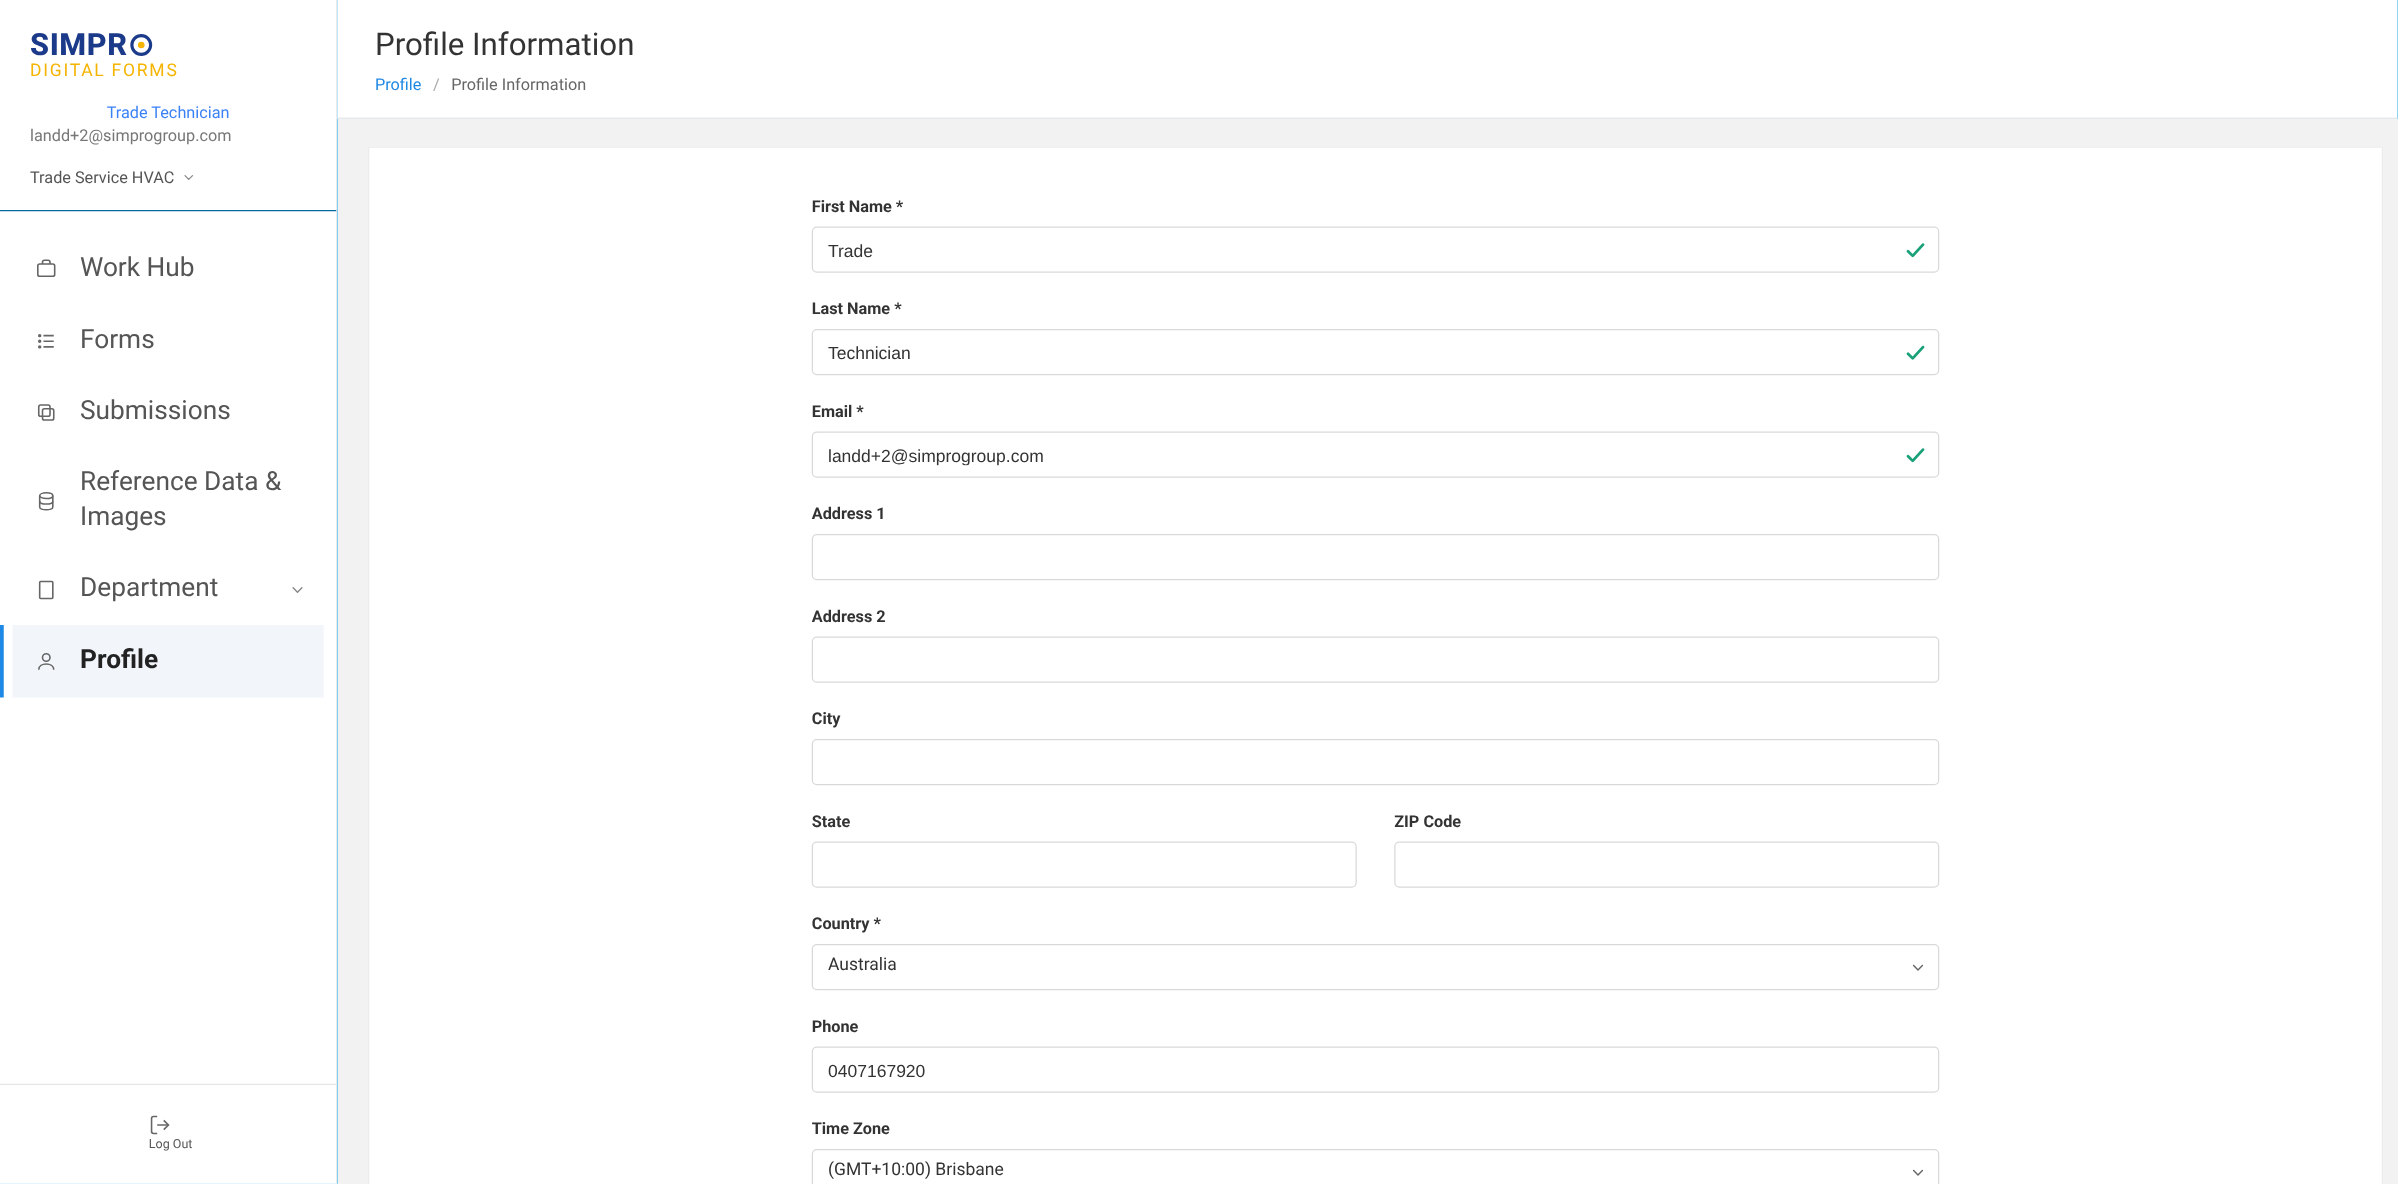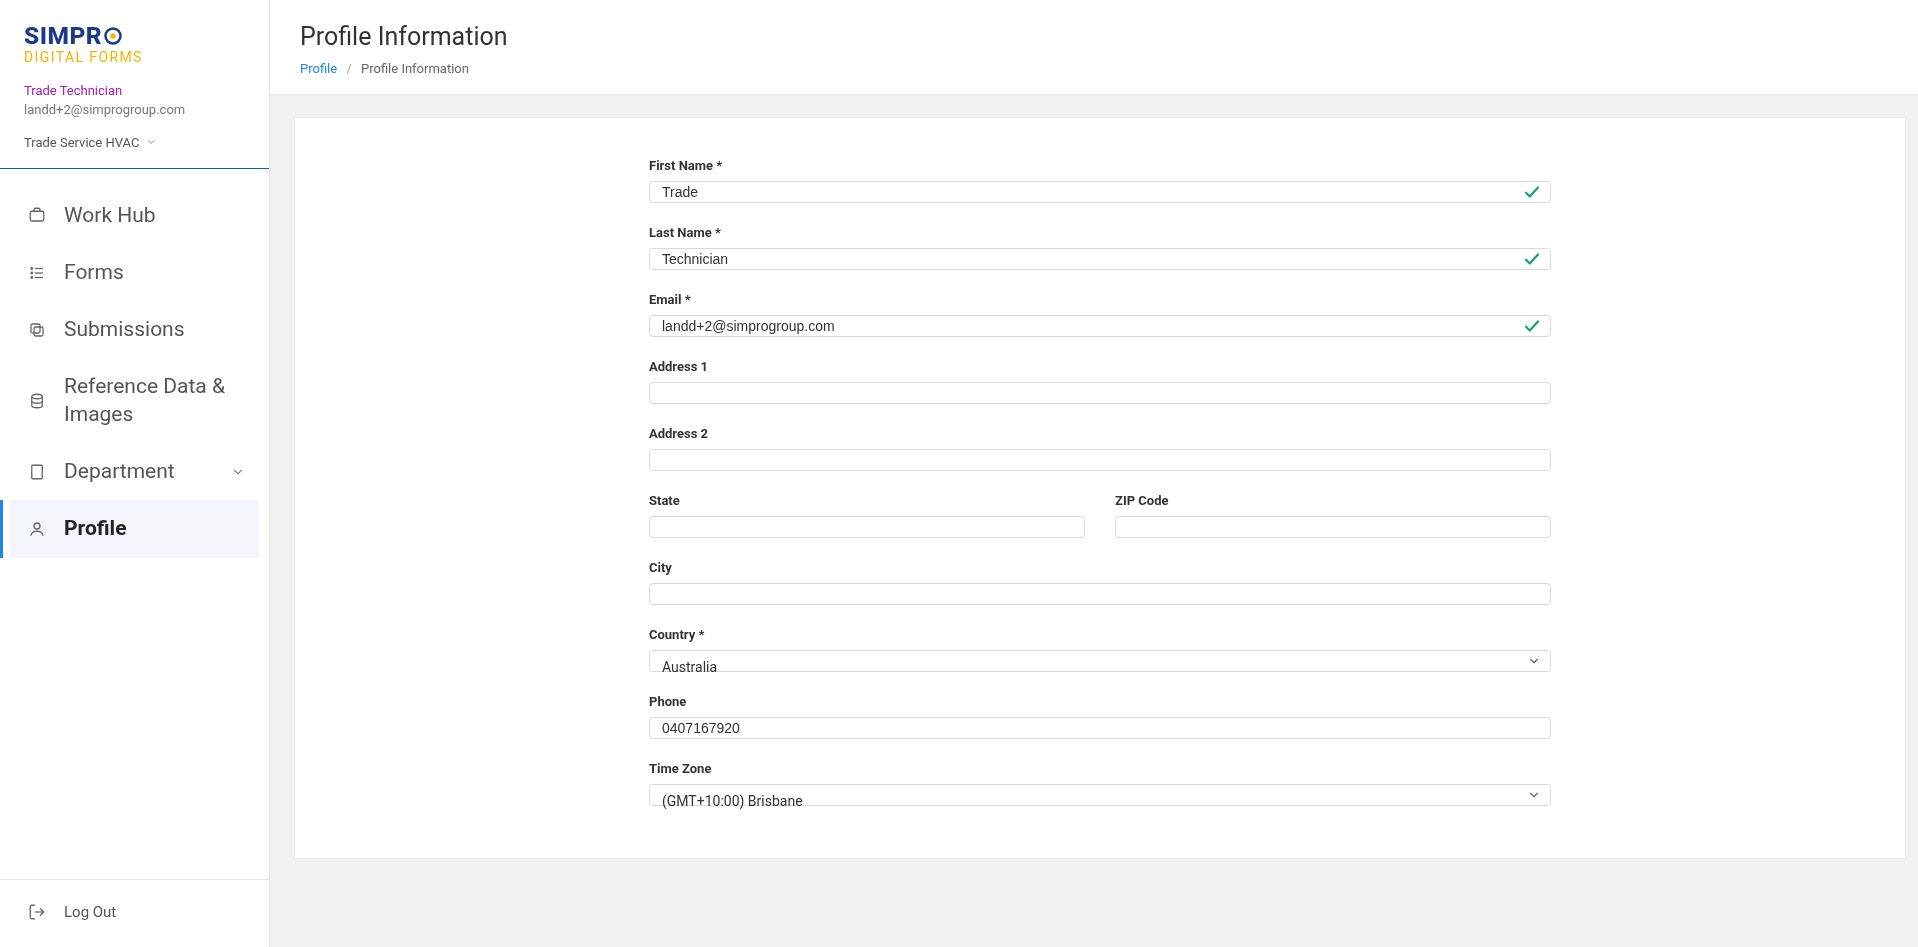--- a/index.html
+++ b/index.html
@@ -39,21 +39,21 @@
     width:20px; height:20px;
     margin: 0 1px;
   }
   .logo-line2 {
     font-size: 14px;
     font-weight: 400;
     color: #f5b400;
     letter-spacing: 1.4px;
     line-height: 1.15;
   }
-  .user-name-small { font-size: 13px; color: #a21caf; margin-top: 6px; }
+  .user-name-small { font-size: 13px; color: #3b82f6; margin-top: 6px; text-align: center; }
   .user-sub-small { font-size: 13px; color: #777; margin-top: 4px; }
   .org-switch {
     display: flex;
     align-items: center;
     gap: 6px;
     margin-top: 18px;
     font-size: 13px;
     color: #555;
     cursor: pointer;
   }
@@ -88,21 +88,21 @@
     left: -10px;
     top: 0;
     bottom: 0;
     width: 3px;
     background: #1e88e5;
   }
   .sidebar-bottom {
     border-top: 1px solid #e5e5e5;
     padding: 8px 10px 10px 10px;
   }
-  .sidebar-bottom .nav-item { font-size: 15px; }
+  .sidebar-bottom .nav-item { font-size: 10px; flex-direction: column; }
   .main {
     flex: 1 1 auto;
     display: flex;
     flex-direction: column;
     background: #0ea5e9;
     min-width: 0;
   }
   .page-header {
     padding: 22px 30px 18px 30px;
     background: #fff;
@@ -140,21 +140,21 @@
   .form-label {
     display: block;
     font-size: 13px;
     font-weight: 700;
     color: #333;
     margin-bottom: 8px;
   }
   .input-wrap { position: relative; }
   .text-input, .select-input {
     width: 100%;
-    height: 22px;
+    height: 37px;
     border: 1px solid #d9d9d9;
     border-radius: 4px;
     padding: 0 36px 0 12px;
     font-size: 14px;
     color: #333;
     background: #fff;
     outline: none;
   }
   .select-input {
     appearance: none;
@@ -361,43 +361,43 @@
           </div>
         </div>
 
         <div class="form-row">
           <label class="form-label">Address 2</label>
           <div class="input-wrap">
             <input type="text" class="text-input" value="" style="">
           </div>
         </div>
 
+        <div class="form-row">
+          <label class="form-label">City</label>
+          <div class="input-wrap">
+            <input type="text" class="text-input" value="" style="">
+          </div>
+        </div>
+
         <div class="form-row two-col">
           <div>
             <label class="form-label">State</label>
             <div class="input-wrap">
               <input type="text" class="text-input" value="" style="">
             </div>
           </div>
           <div>
             <label class="form-label">ZIP Code</label>
             <div class="input-wrap">
               <input type="text" class="text-input" value="" style="">
             </div>
           </div>
         </div>
 
         <div class="form-row">
-          <label class="form-label">City</label>
-          <div class="input-wrap">
-            <input type="text" class="text-input" value="" style="">
-          </div>
-        </div>
-
-        <div class="form-row">
           <label class="form-label">Country *</label>
           <div class="input-wrap">
             <div class="select-input" style="line-height:32px;">Australia</div>
             <span class="select-chev">
               <svg viewBox="0 0 24 24" fill="none">
                   <polyline points="6 9 12 15 18 9" stroke="currentColor" stroke-width="2" stroke-linecap="round" stroke-linejoin="round"></polyline>
                 </svg>
             </span>
           </div>
         </div>

